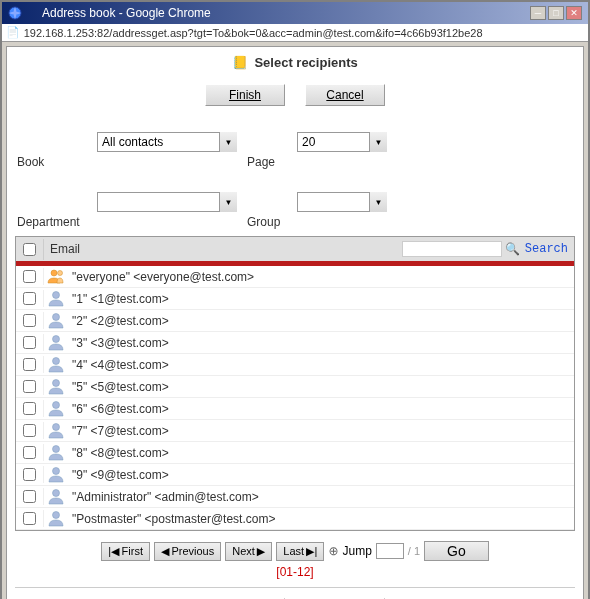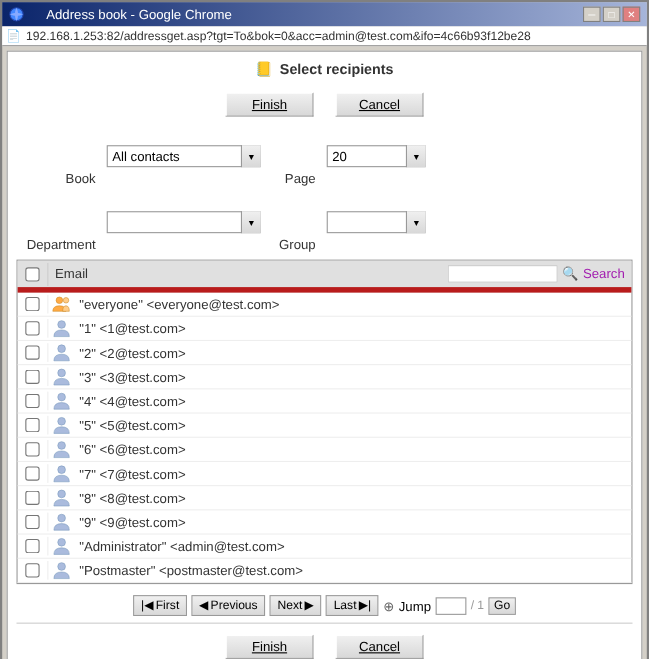--- a/index.html
+++ b/index.html
@@ -91,21 +91,20 @@
     }
     .form-row {
       display: flex;
       align-items: center;
       padding: 3px 10px;
       gap: 10px;
     }
     .form-label {
       color: #333;
       min-width: 70px;
-      text-align: right;
       margin-top: 40px;
     }
     .form-select-wrap {
       position: relative;
       display: inline-flex;
       align-items: center;
     }
     .form-select {
       appearance: none;
       -webkit-appearance: none;
@@ -222,25 +221,25 @@
       padding: 2px 0 4px;
     }
     .jump-input {
       width: 28px;
       border: 1px solid #999;
       padding: 1px 2px;
       font-size: 11px;
       text-align: center;
     }
     .go-btn {
-      padding: 1px 4px;
+      padding: 1px 22px;
       background: linear-gradient(to bottom, #f0f0f0, #d8d8d8);
       border: 1px solid #999;
       cursor: pointer;
-      font-size: 11px;
+      font-size: 14px;
     }
     .page-sep {
       color: #999;
       font-size: 11px;
     }
     .divider {
       height: 1px;
       background: #ccc;
       margin: 4px 8px;
     }
@@ -322,21 +321,21 @@
     <div class="table-container">
 
       <div class="table-header">
         <div class="th-check">
           <input type="checkbox" style="">
         </div>
         <div class="th-email">Email</div>
         <div class="th-search">
           <input type="text" class="th-search-input" style="">
           <span>🔍</span>
-          <span style="color:#a21caf;cursor:pointer;">Search</span>
+          <span style="color:#1d4ed8;cursor:pointer;font-family:Liberation Mono, monospace;">Search</span>
         </div>
       </div>
 
       <div id="table-rows">
           <div class="table-row">
             <div class="row-check">
               <input type="checkbox" style="">
             </div>
             <div class="row-icon">
               <svg width="18" height="18" viewBox="0 0 18 18">
@@ -499,20 +498,21 @@
       <button class="page-btn">
         <span>Last</span>
         <span>▶|</span>
       </button>
       <span style="color:#666;">⊕</span>
       <span>Jump</span>
       <input type="text" class="jump-input" value="" style="">
       <span class="page-sep">/ 1</span>
       <button class="go-btn">Go</button>
     </div>
+    <div class="page-range">[01-12]</div>
 
     <div class="divider"></div>
 
     <div class="bottom-toolbar">
       <button class="btn">Finish</button>
       <button class="btn">Cancel</button>
     </div>
   </div>
 </div>
 

